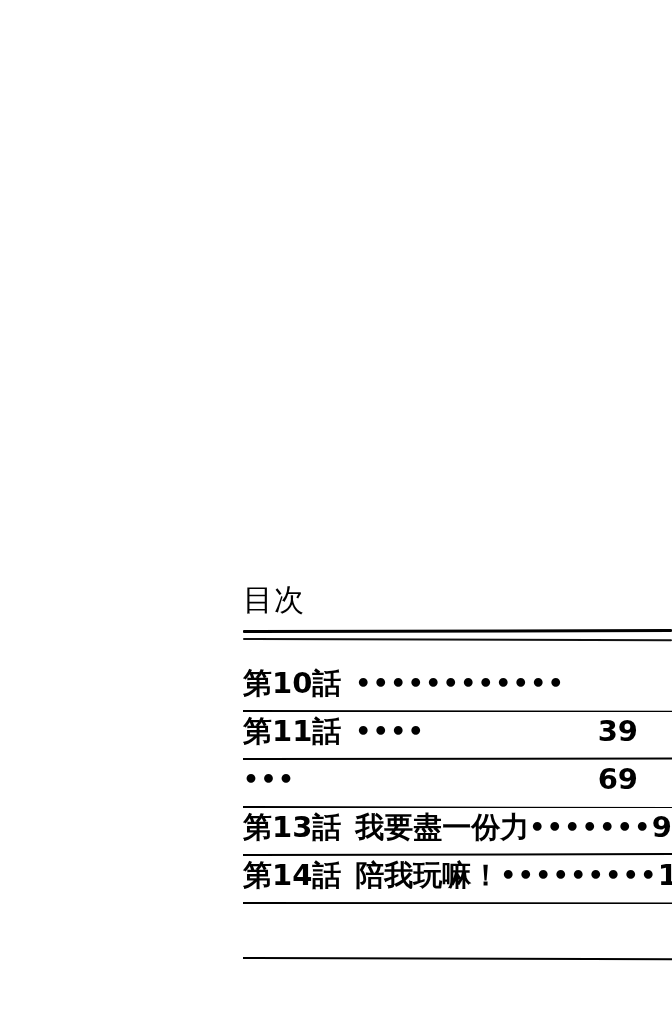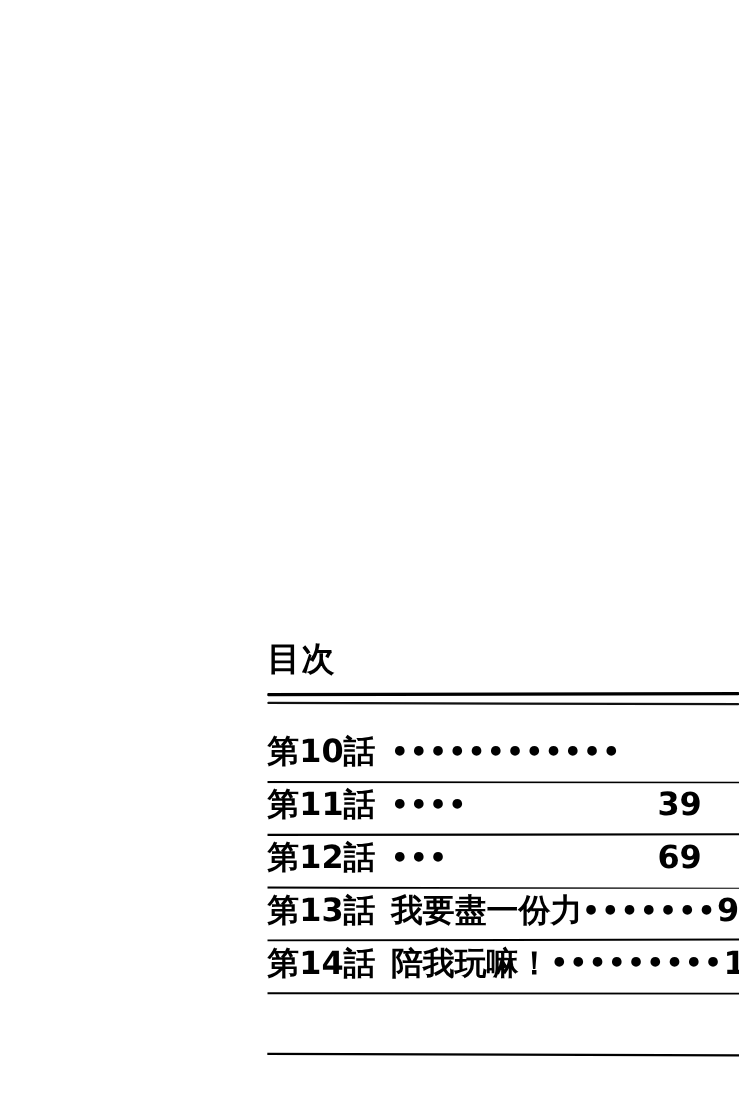--- a/index.html
+++ b/index.html
@@ -19,21 +19,21 @@
   
   #toc {
     position: absolute;
     left: 243px;
     top: 583px;
     width: 429px;   
   }
 
   #toc-title {
     font-size: 30px;
-    font-weight: 700;
+    font-weight: 400;
     line-height: 34px;
     letter-spacing: 1px;
     color: #000;
     margin: 0 0 13px 0;
     white-space: nowrap;
   }
 
   
   .rule-double {
     position: relative;
@@ -158,21 +158,20 @@
     </div>
 
     <div class="toc-row">
       <span class="toc-chapter">第11話</span>
       <span class="toc-leader">••••</span>
       <span class="toc-page">39</span>
       <span class="row-rule"></span>
     </div>
 
     <div class="toc-row">
-      <span class="toc-chapter">第12話</span>
       <span class="toc-leader">•••</span>
       <span class="toc-page">69</span>
       <span class="row-rule"></span>
     </div>
 
     <div class="toc-row">
       <span class="toc-chapter">第13話</span>
       <span class="toc-title-text">我要盡一份力</span>
       <span class="toc-leader">•••••••</span>
       <span class="toc-page">99</span>

